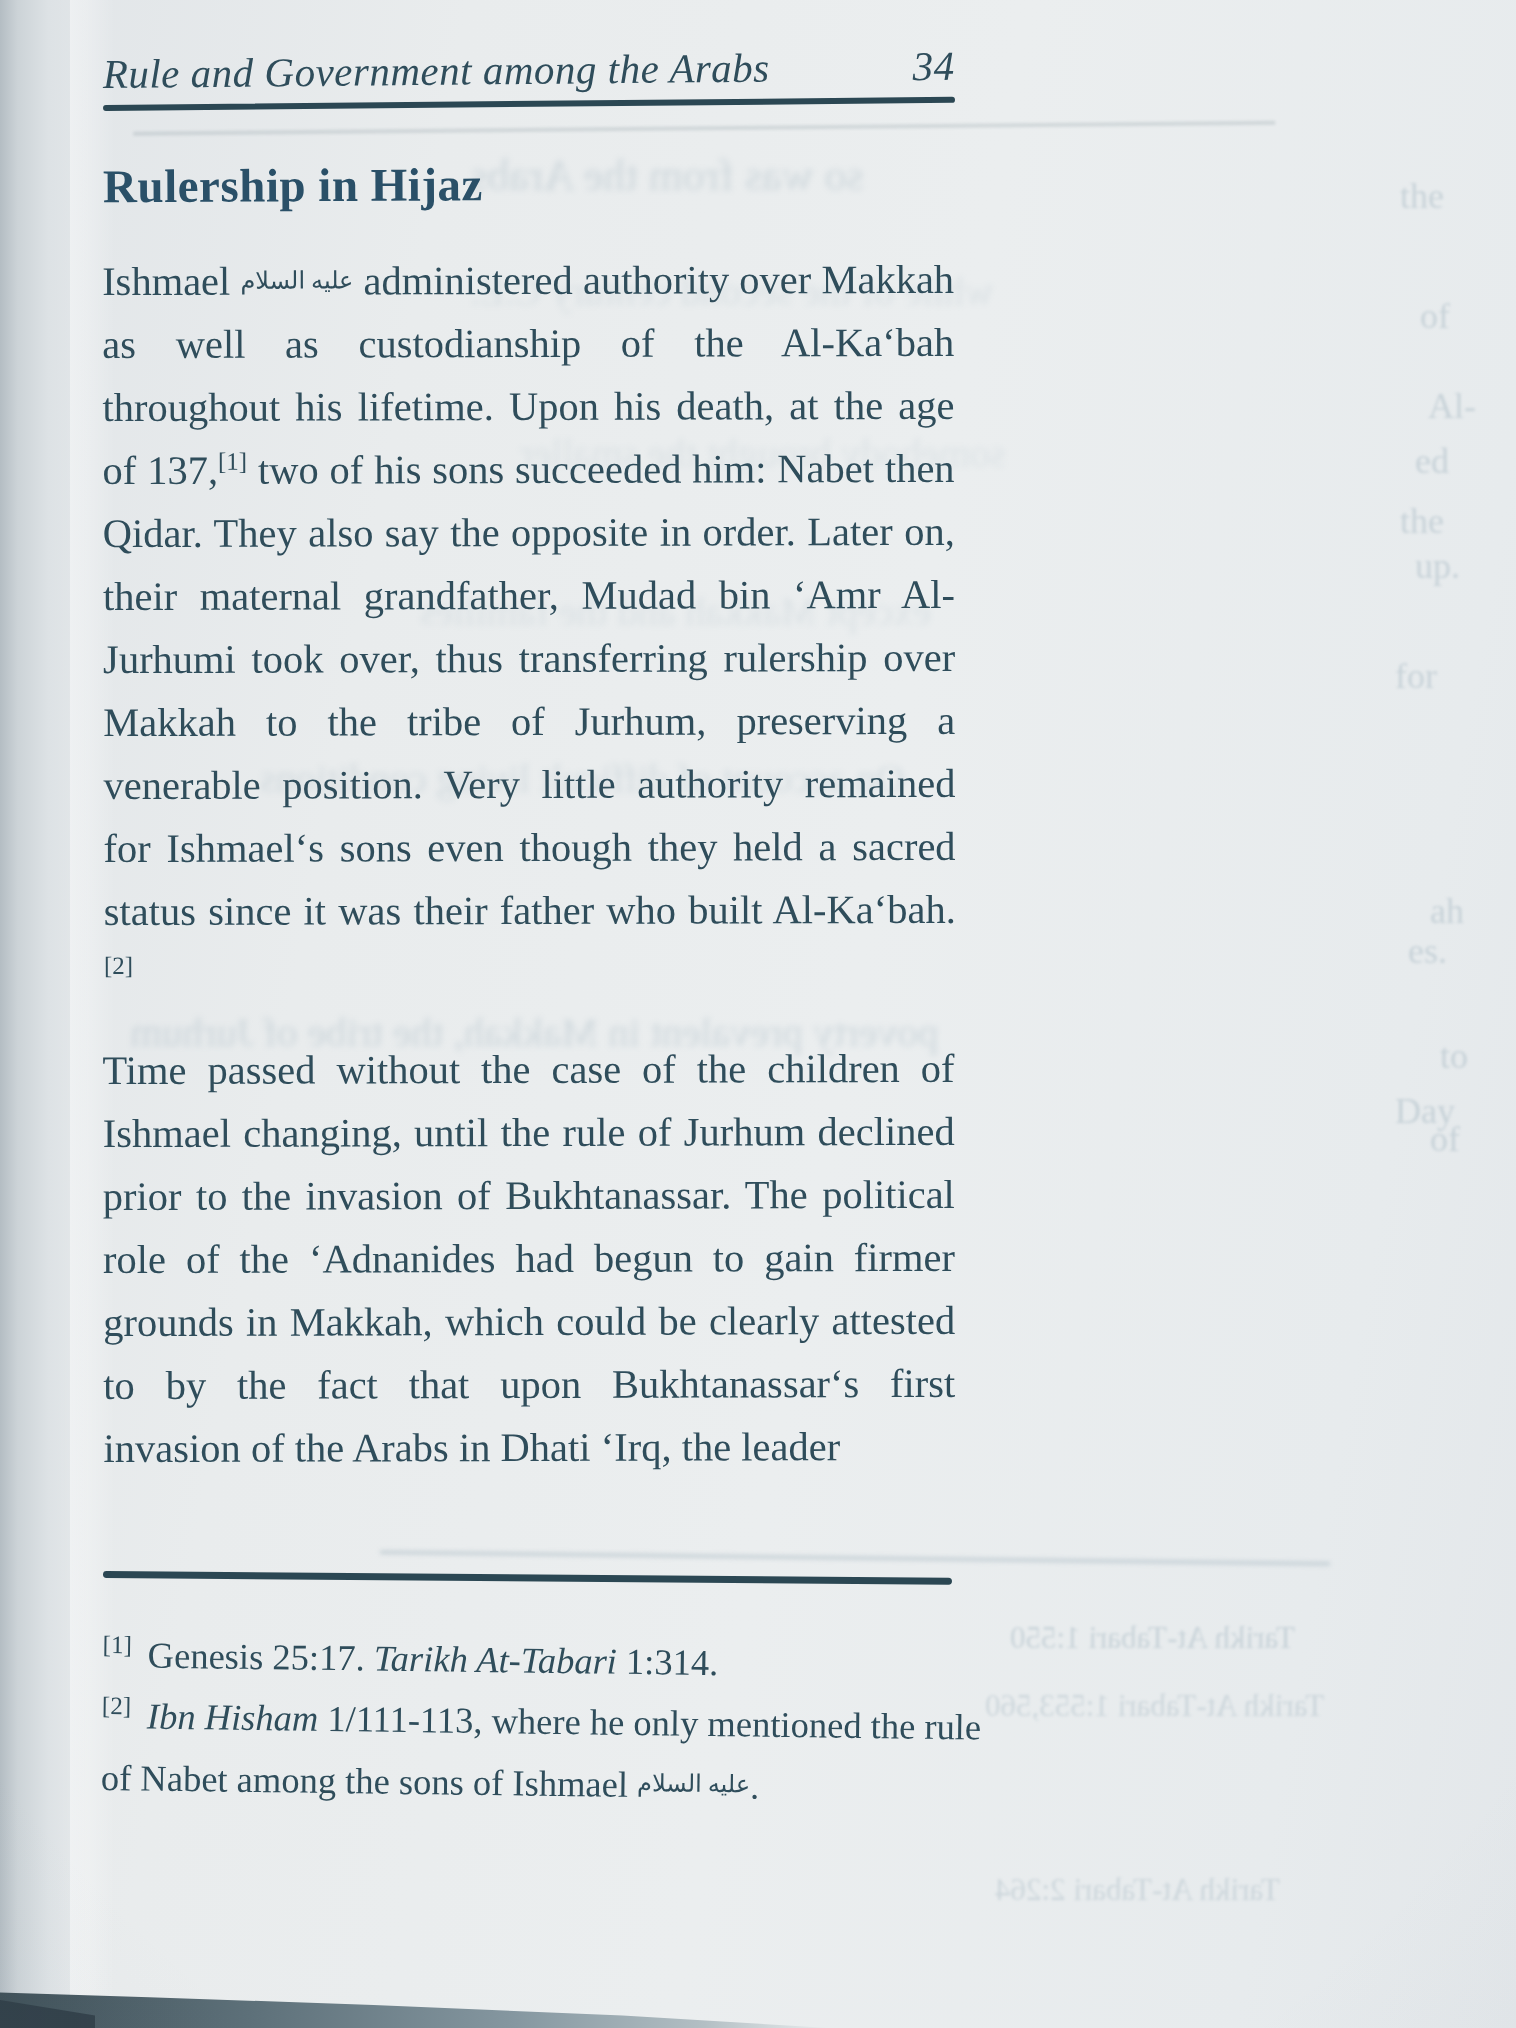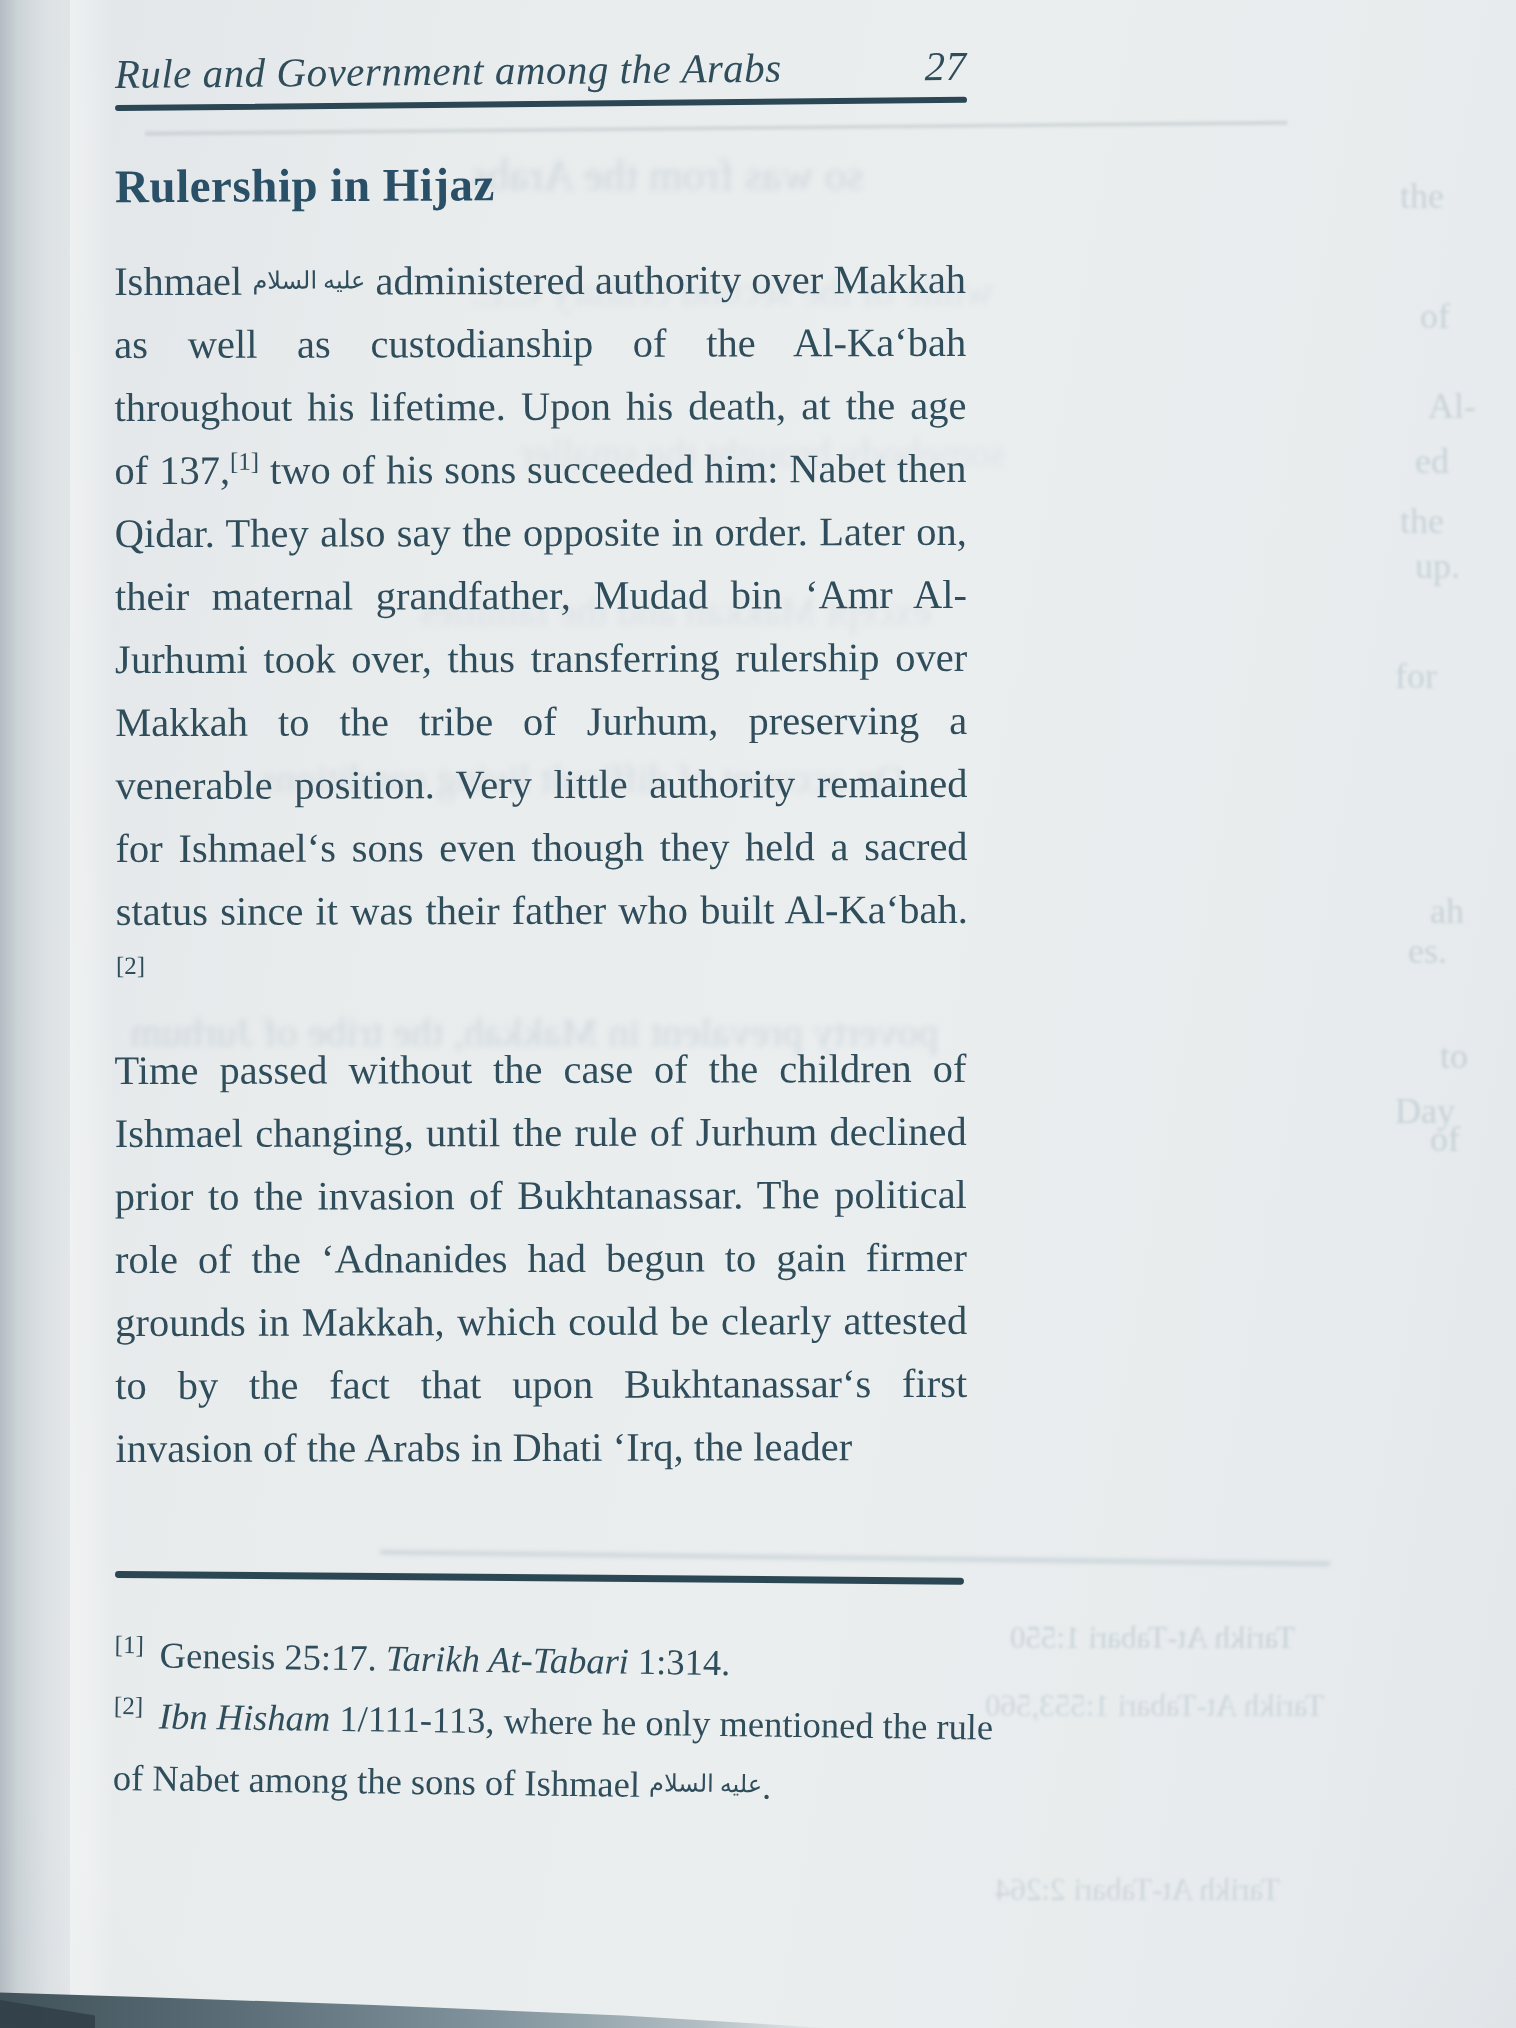--- a/index.html
+++ b/index.html
@@ -71,21 +71,21 @@
   #margin-ghosts span:nth-child(9){top:930px;left:1408px;}
   #margin-ghosts span:nth-child(10){top:1035px;left:1440px;}
   #margin-ghosts span:nth-child(11){top:1090px;left:1395px;}
   #margin-ghosts span:nth-child(12){top:1118px;left:1430px;}
   .ghost-rule{
     position:absolute;top:1556px;left:380px;width:950px;height:4px;
     background:#a9bac3;opacity:.5;filter:blur(2px);transform:rotate(.7deg);
   }
 
   
-  .content{position:absolute;left:103px;top:50px;width:852px;z-index:2;margin-left:12px;}
+  .content{position:absolute;left:103px;top:50px;width:852px;z-index:2;}
   .header{
     display:flex;justify-content:space-between;align-items:baseline;
     font-style:italic;font-size:41px;color:var(--ink);letter-spacing:.5px;
     transform:rotate(-.55deg);transform-origin:left bottom;
   }
   .header-rule{
     height:6px;background:var(--rule);margin-top:7px;border-radius:3px;
     transform:rotate(-.55deg);transform-origin:left top;position:relative;
   }
   .header-rule::after{
@@ -146,21 +146,21 @@
       <span>to</span>
       <span>Day</span>
       <span>of</span>
     </div>
   <div class="ghost-rule"></div>
 </div>
 
 <div class="content">
   <div class="header">
     <span>Rule and Government among the Arabs</span>
-    <span>27</span>
+    <span>34</span>
   </div>
   <div class="header-rule"></div>
 
   <div class="section-heading">Rulership in Hijaz</div>
 
   <div id="paragraphs">
       <p class="para"><span>Ishmael </span><span class="honorific">عليه السلام</span><span> administered authority over Makkah as well as custodianship of the Al-Ka‘bah throughout his lifetime. Upon his death, at the age of 137,</span><sup class="fnmark">[1]</sup><span> two of his sons succeeded him: Nabet then Qidar. They also say the opposite in order. Later on, their maternal grandfather, Mudad bin ‘Amr Al-Jurhumi took over, thus transferring rulership over Makkah to the tribe of Jurhum, preserving a venerable position. Very little authority remained for Ishmael‘s sons even though they held a sacred status since it was their father who built Al-Ka‘bah.</span><sup class="fnmark">[2]</sup></p>
       <p class="para"><span>Time passed without the case of the children of Ishmael changing, until the rule of Jurhum declined prior to the invasion of Bukhtanassar. The political role of the ‘Adnanides had begun to gain firmer grounds in Makkah, which could be clearly attested to by the fact that upon Bukhtanassar‘s first invasion of the Arabs in Dhati ‘Irq, the leader</span></p>
     </div>
 

